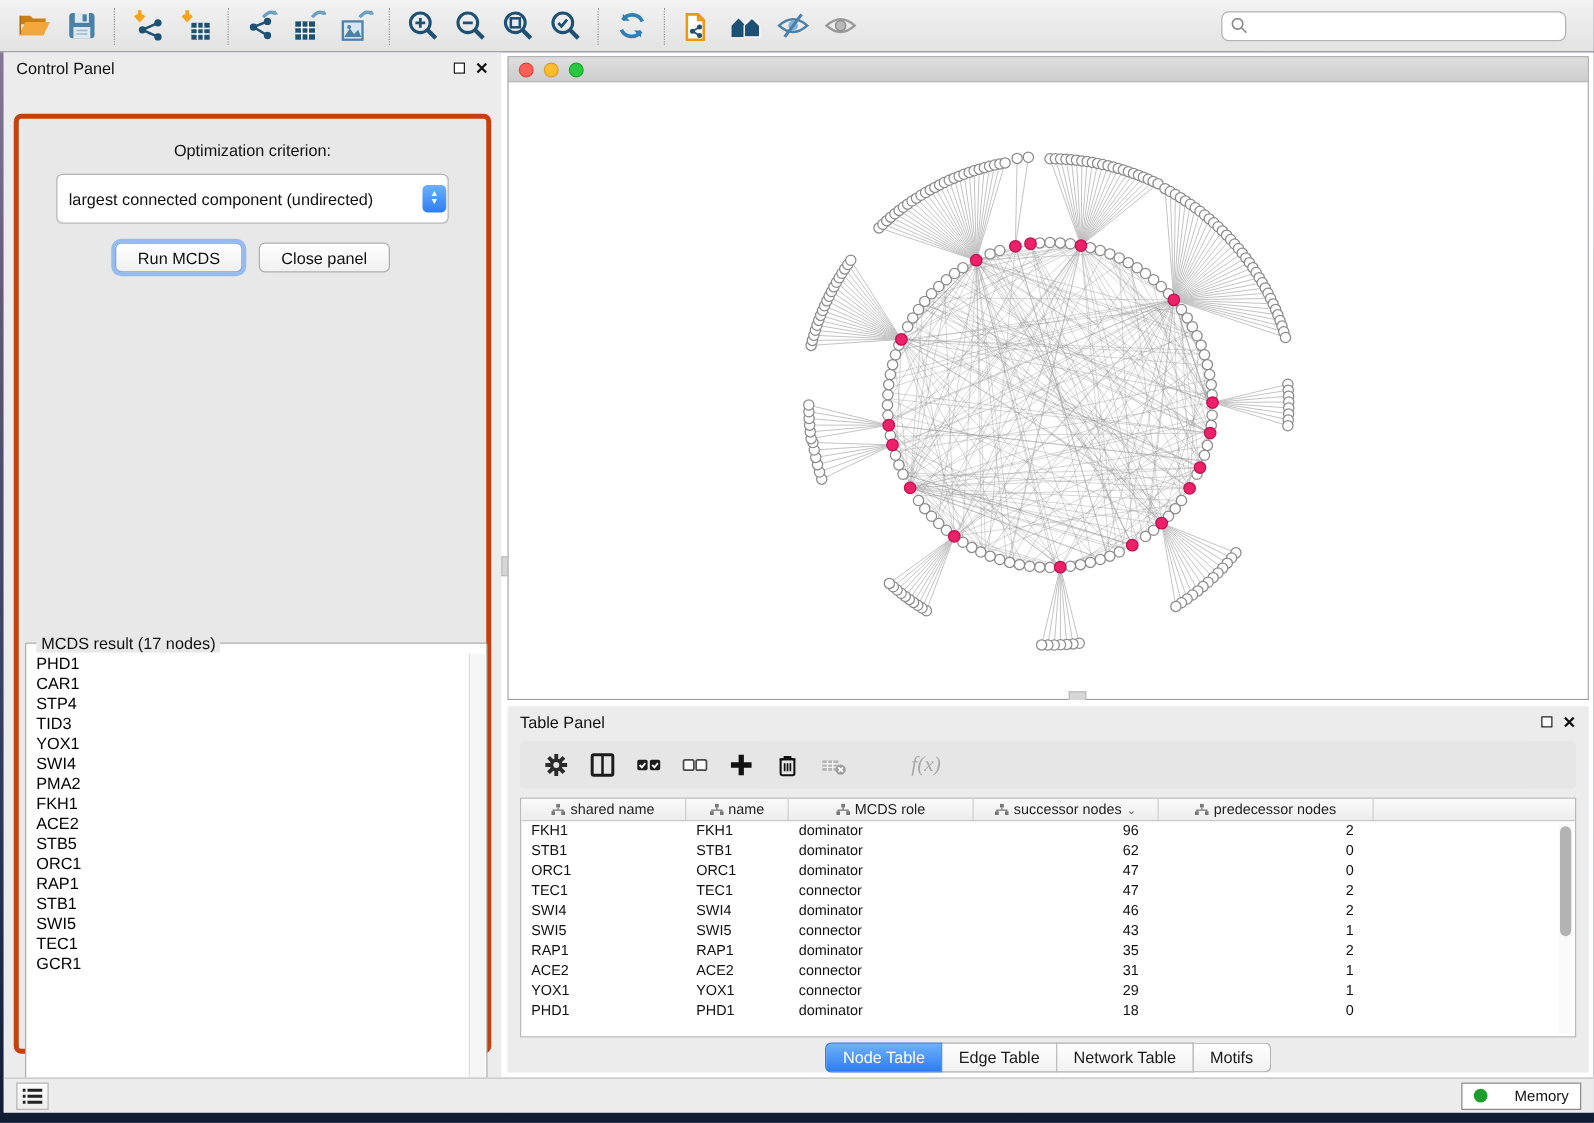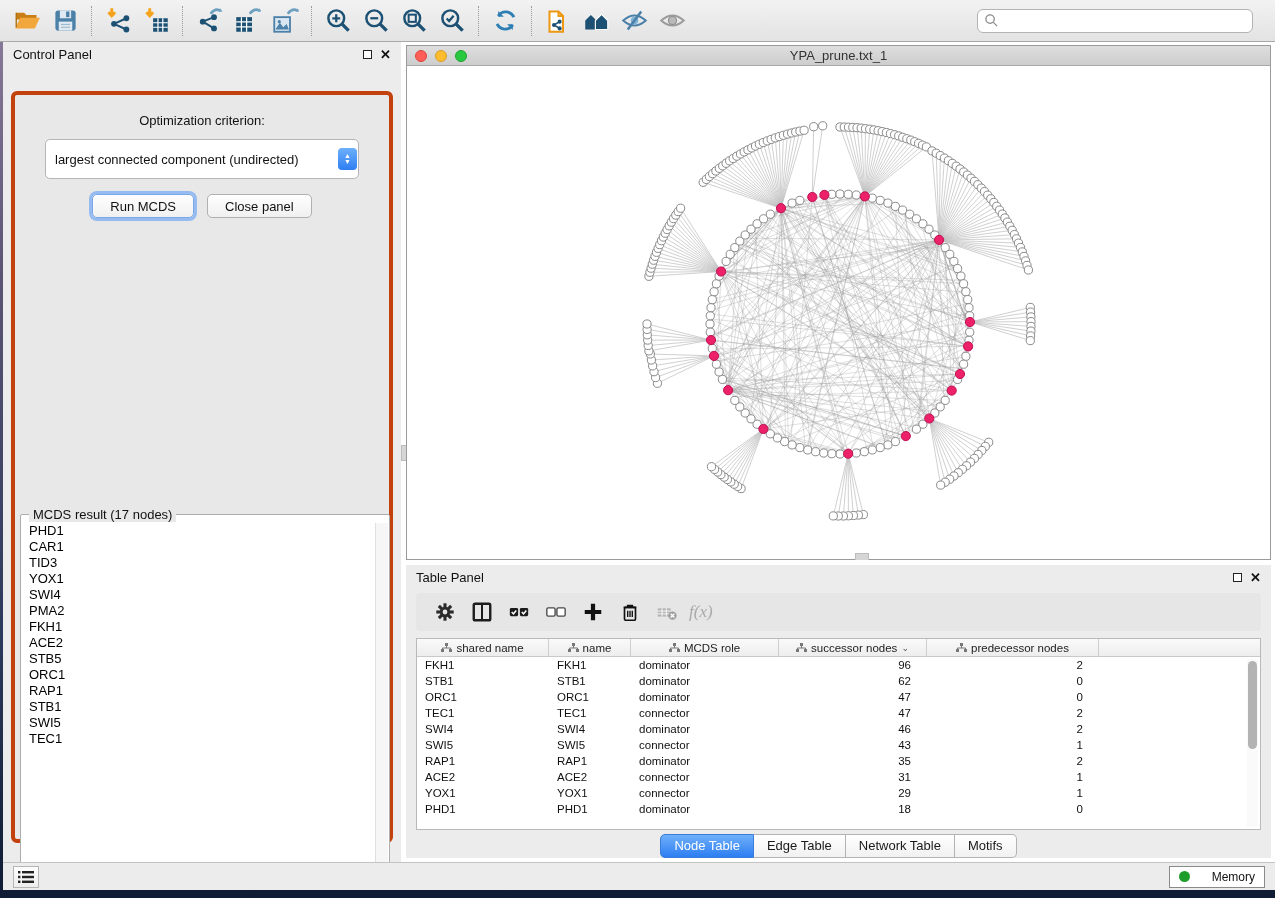--- a/index.html
+++ b/index.html
@@ -57,21 +57,21 @@
   .light{width:12px;height:12px;border-radius:50%;}
   .net-title{position:absolute;left:0;right:0;text-align:center;font-size:13px;color:#333;}
   .net-canvas{position:relative;width:863px;height:493px;background:#fff;overflow:hidden;}
   .h-grip{position:absolute;left:448px;bottom:-1px;width:14px;height:7px;background:#d6d6d6;border:1px solid #bdbdbd;border-bottom:none;}
   .v-grip{position:absolute;left:398px;top:403px;width:6px;height:16px;background:#d6d6d6;border:1px solid #bdbdbd;}
   
   .tpanel{position:absolute;left:403px;top:523px;width:865px;height:293px;background:#ececec;}
   .tp-toolbar{height:38px;margin:4px 10px 0;background:#e6e6e6;border-radius:4px;display:flex;align-items:center;padding:0 10px;gap:0;}
   .tico{width:37px;height:34px;display:flex;align-items:center;justify-content:center;}
   .tico svg{width:22px;height:22px;}
-  .fx{font-family:"Liberation Serif",serif;font-style:italic;font-size:17px;color:#a9a9a9;padding-left:4px;}
+  .fx{font-family:"Liberation Serif",serif;font-style:italic;font-size:17px;color:#a9a9a9;padding-left:4px;margin-left:40px;}
   .ttable{position:absolute;left:10px;top:73px;width:845px;height:192px;background:#fff;border:1px solid #b9b9b9;overflow:hidden;}
   .thead{display:flex;height:18px;background:linear-gradient(#fafafa,#ededed);border-bottom:1px solid #c9c9c9;}
   .th{display:flex;align-items:center;justify-content:center;gap:4px;font-size:11.5px;color:#222;
     border-right:1px solid #cfcfcf;height:18px;}
   .th svg{width:11px;height:10px;flex:none;}
   .sortv{font-size:9px;color:#555;}
   .c0{width:132px}.c1{width:82px}.c2{width:148px}.c3{width:148px}.c4{width:172px}
   .trow{display:flex;height:16px;}
   .td{font-size:11.5px;color:#111;line-height:16px;padding-left:8px;white-space:nowrap;overflow:hidden;}
   .td.num{text-align:right;padding-left:0;padding-right:16px;}
@@ -253,48 +253,49 @@
       </div>
       <div class="btn-row">
         <button class="pbtn focused">Run MCDS</button>
         <button class="pbtn">Close panel</button>
       </div>
       <div class="fieldset">
         <span class="legend">MCDS result (17 nodes)</span>
         <div class="mcds-list">
             <div class="li">PHD1</div>
             <div class="li">CAR1</div>
+            <div class="li">STP4</div>
             <div class="li">TID3</div>
             <div class="li">YOX1</div>
             <div class="li">SWI4</div>
             <div class="li">PMA2</div>
             <div class="li">FKH1</div>
             <div class="li">ACE2</div>
             <div class="li">STB5</div>
             <div class="li">ORC1</div>
             <div class="li">RAP1</div>
             <div class="li">STB1</div>
             <div class="li">SWI5</div>
             <div class="li">TEC1</div>
+            <div class="li">GCR1</div>
           </div>
         <div class="list-scroll"></div>
       </div>
     </div>
   </div>
 
   <div class="v-grip"></div>
 
   <div class="netwin">
     <div class="net-titlebar">
       <div class="lights">
         <span class="light" style="background:#ff5f57;border:1px solid #e0443e;"></span>
         <span class="light" style="background:#febc2e;border:1px solid #d89e24;"></span>
         <span class="light" style="background:#28c840;border:1px solid #1ea432;"></span>
       </div>
-      <div class="net-title">YPA_prune.txt_1</div>
     </div>
     <div class="net-canvas">
       <svg width="863" height="493" viewBox="0 0 863 493">
           <g stroke="#9a9a9a" stroke-width="0.7" stroke-opacity="0.45">
             <line x1="314.1" y1="205.5" x2="551.5" y2="311.5"></line>
             <line x1="314.1" y1="205.5" x2="440.9" y2="387.8"></line>
             <line x1="314.1" y1="205.5" x2="365.5" y2="369.1"></line>
             <line x1="314.1" y1="205.5" x2="487.9" y2="375.9"></line>
             <line x1="314.1" y1="205.5" x2="380.4" y2="376.9"></line>
             <line x1="314.1" y1="205.5" x2="556.6" y2="217.6"></line>

